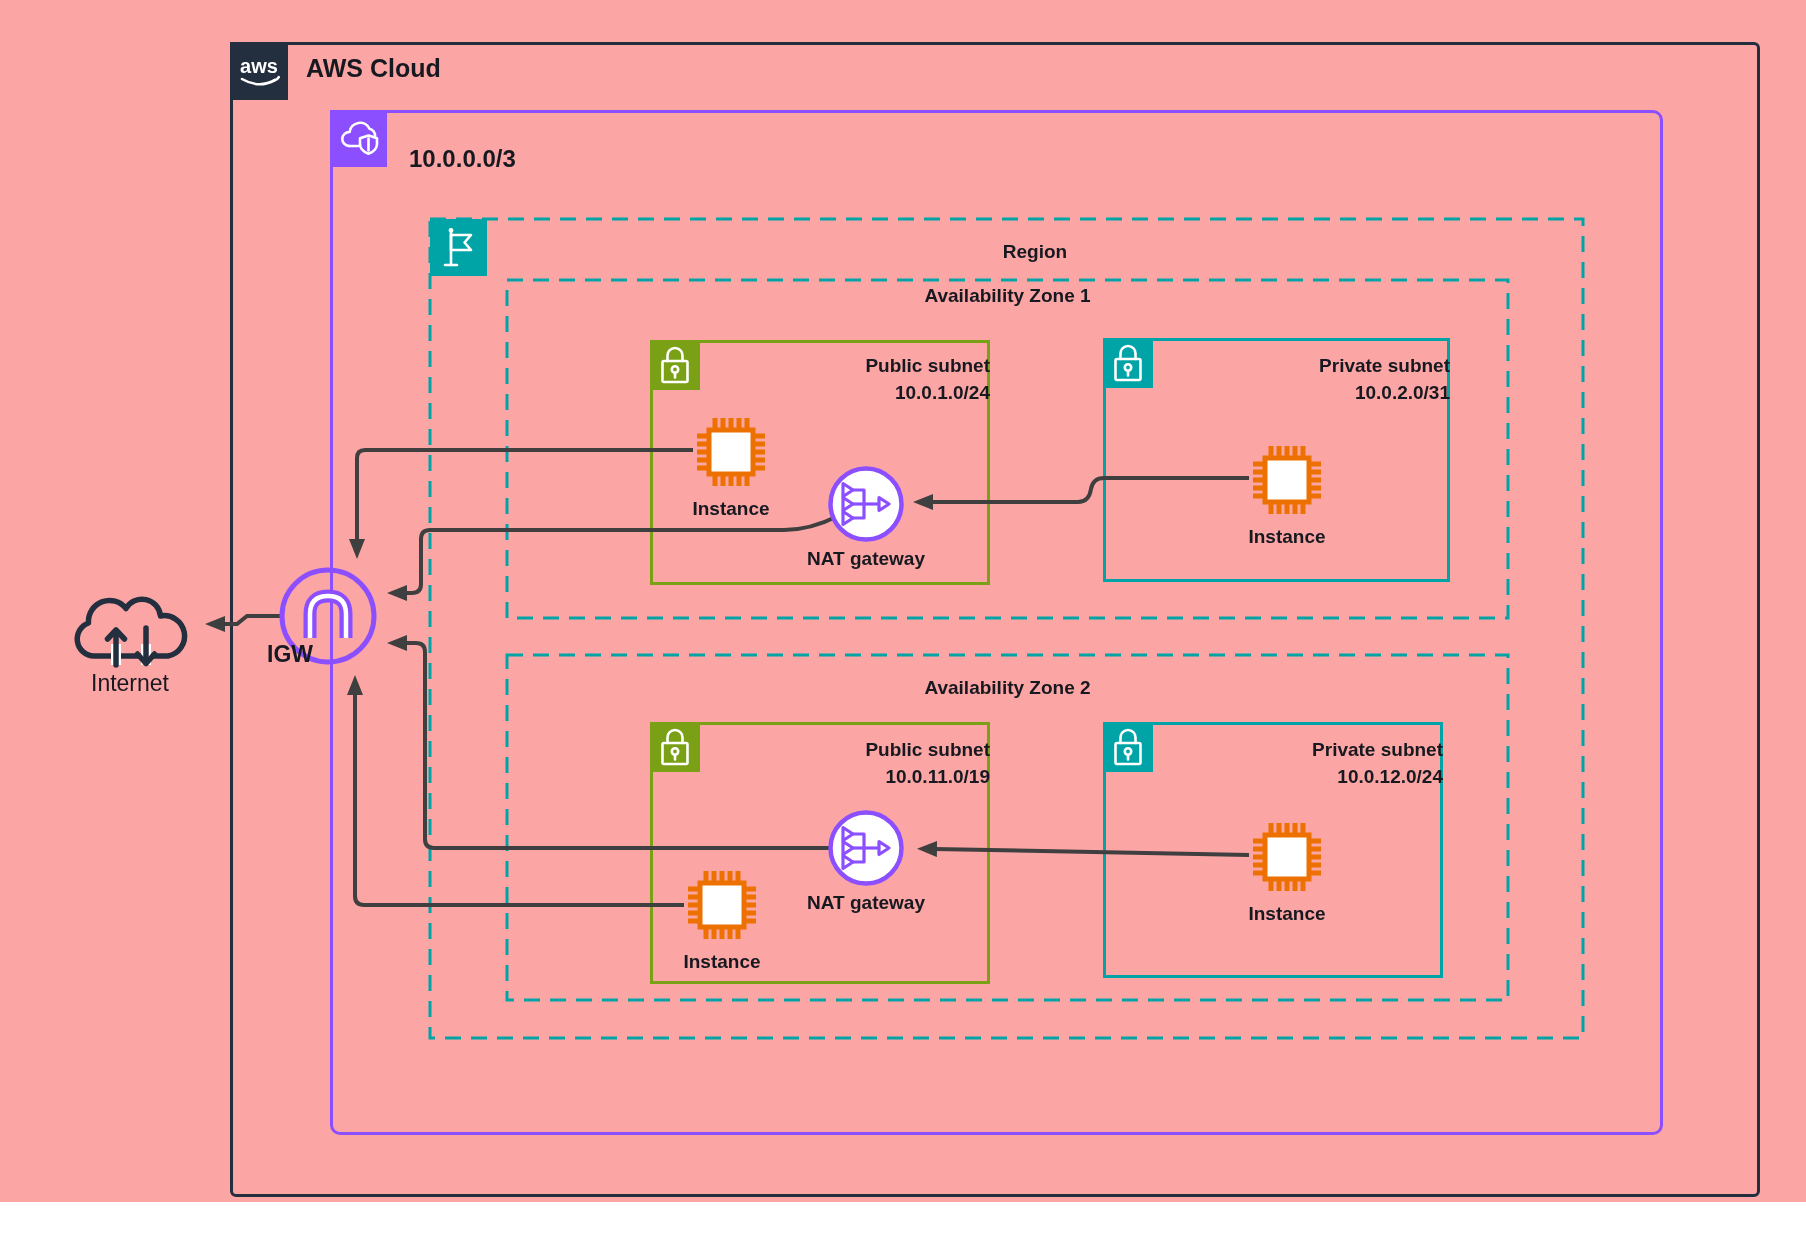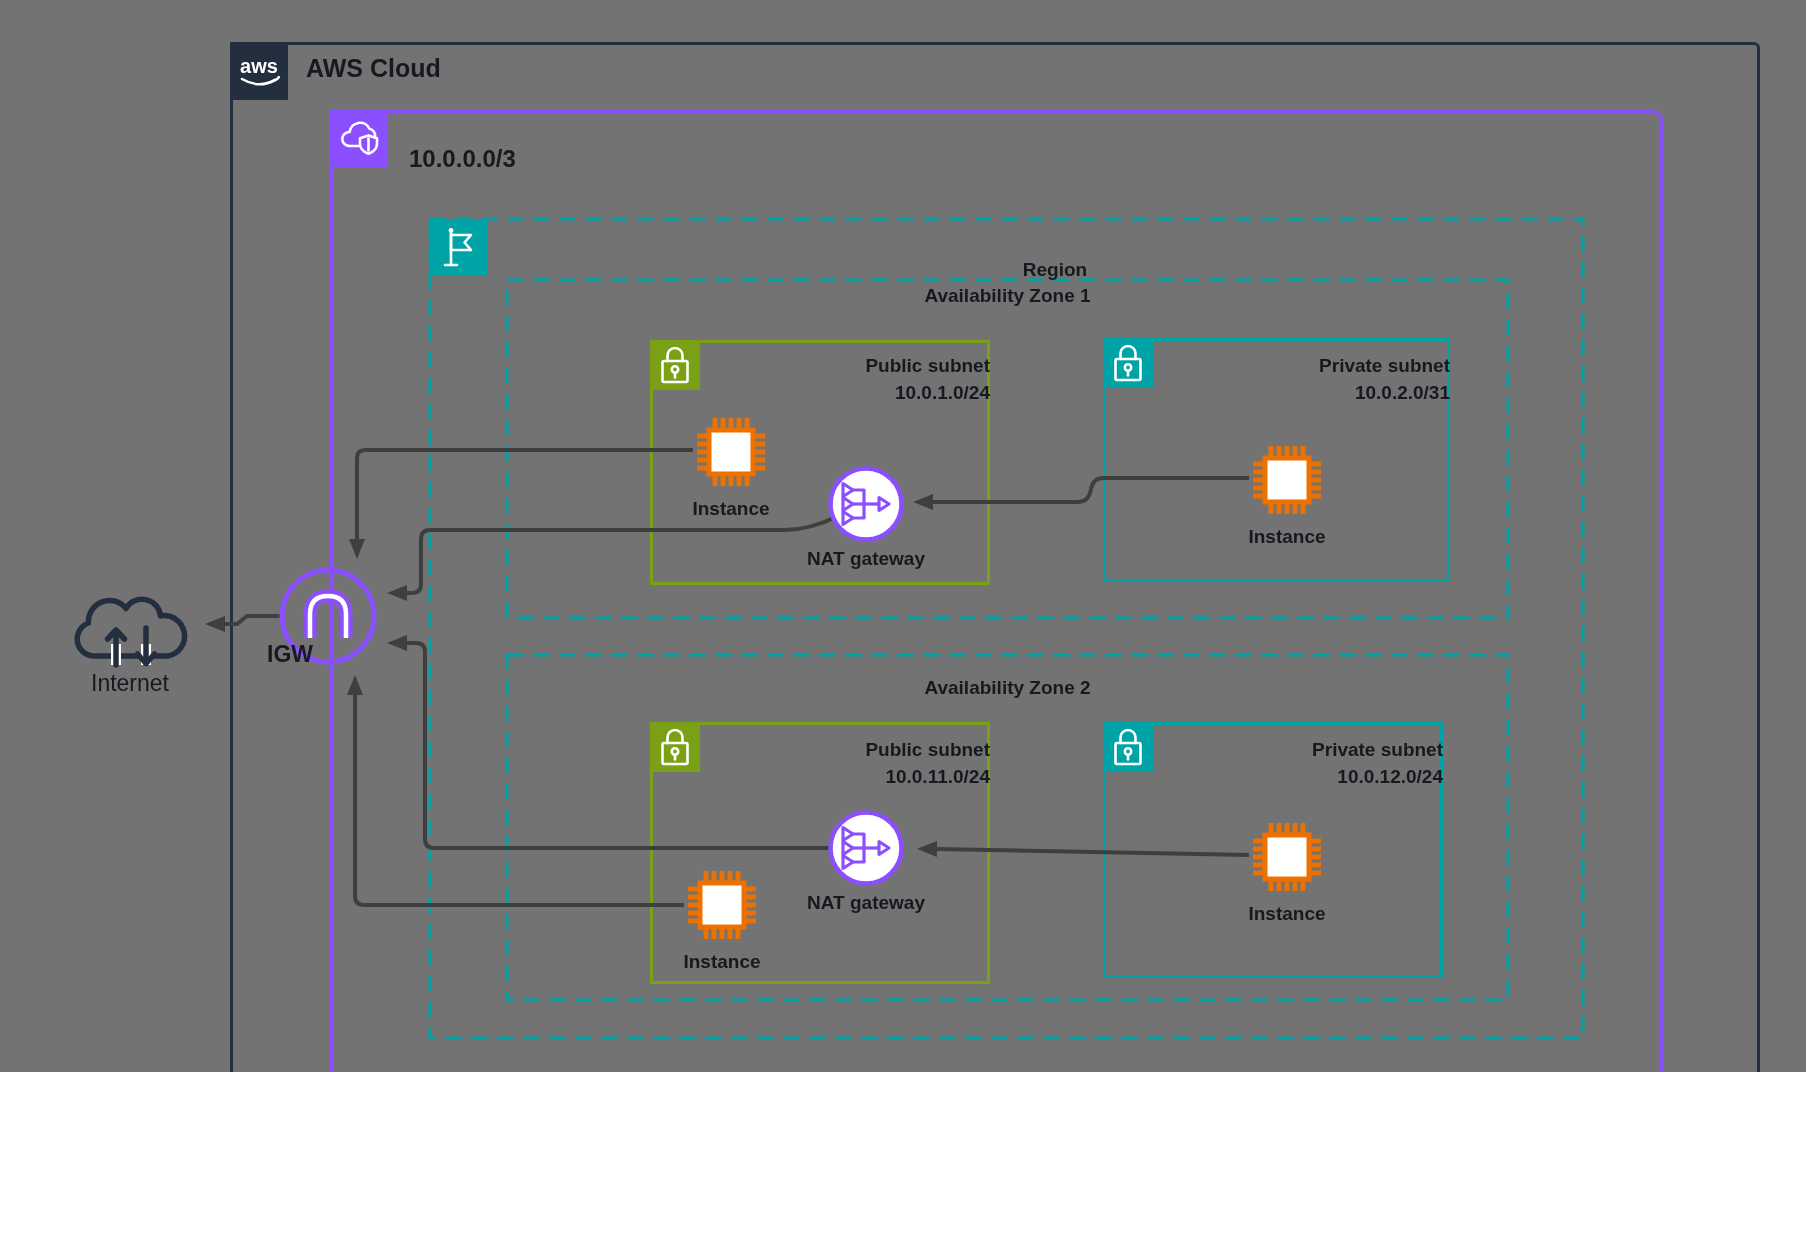--- a/index.html
+++ b/index.html
@@ -1,20 +1,20 @@
 <!DOCTYPE html>
 <html style="--navy: #232F3E; --purple: #8C4FFF; --teal: #00A4A6; --green: #7AA116; --orange: #ED7100; --line: #3F3F3F; --text: #16191F;"><head>
 <meta charset="utf-8">
 <style>
   :root{
     --navy:#232F3E; --purple:#8C4FFF; --teal:#00A4A6; --green:#7AA116;
     --orange:#ED7100; --line:#3F3F3F; --text:#16191F;
   }
   html,body{margin:0;padding:0;background:#ffffff;}
-  #canvas{position:relative;width:1806px;height:1072px;background:#737373;
+  #canvas{position:relative;width:1806px;height:1202px;background:#fca5a5;
     font-family:"Liberation Sans",sans-serif;color:var(--text);overflow:hidden;}
   .box{position:absolute;box-sizing:border-box;z-index:1;background:transparent;}
   .aws-box{border:3px solid var(--navy);border-radius:6px;}
   .vpc-box{border:3px solid var(--purple);border-radius:10px;}
   .subnet-green{border:3px solid var(--green);}
   .subnet-teal{border:3px solid var(--teal);}
   .sq{position:absolute;z-index:3;display:flex;align-items:center;justify-content:center;}
   .sq-navy{background:var(--navy);}
   .sq-purple{background:var(--purple);}
   .sq-teal{background:var(--teal);}
@@ -105,21 +105,21 @@
   <div class="vpc-title" style="left:409px;top:144px;">10.0.0.0/3</div>
 
   <div class="sq sq-teal" style="left:430px;top:219px;width:57px;height:57px;">
     <svg width="57" height="57" viewBox="0 0 57 57">
       <circle cx="21" cy="11.5" r="2.4" fill="#ffffff"></circle>
       <path class="white-ic" d="M 21 14 V 46"></path>
       <path class="white-ic" d="M 21 16 H 41 L 34.5 23.5 L 41 31 H 21 Z"></path>
       <path class="white-ic" d="M 15 46 H 27"></path>
     </svg>
   </div>
-  <div class="lbl" style="left:487px;top:256px;width:1096px;padding-left:20px;">Region</div>
+  <div class="lbl" style="left:487px;top:238px;width:1096px;">Region</div>
 
   <div class="lbl" style="left:507px;top:282px;width:1001px;">Availability Zone 1</div>
   <div class="lbl" style="left:507px;top:674px;width:1001px;">Availability Zone 2</div>
 
   <div class="sq sq-green" style="left:650px;top:340px;width:50px;height:50px;">
     <svg width="50" height="50" viewBox="0 0 50 50">
       <path class="white-ic" d="M 17.5 21 V 15.5 A 7.5 7.5 0 0 1 32.5 15.5 V 21"></path>
       <rect class="white-ic" x="12.5" y="21" width="25" height="21" rx="1.5"></rect>
       <circle class="white-ic" cx="25" cy="29.5" r="3.2"></circle>
       <path class="white-ic" d="M 25 32.7 V 37.5"></path>
@@ -146,21 +146,21 @@
   <div class="sq sq-green" style="left:650px;top:722px;width:50px;height:50px;">
     <svg width="50" height="50" viewBox="0 0 50 50">
       <path class="white-ic" d="M 17.5 21 V 15.5 A 7.5 7.5 0 0 1 32.5 15.5 V 21"></path>
       <rect class="white-ic" x="12.5" y="21" width="25" height="21" rx="1.5"></rect>
       <circle class="white-ic" cx="25" cy="29.5" r="3.2"></circle>
       <path class="white-ic" d="M 25 32.7 V 37.5"></path>
     </svg>
   </div>
   <div class="title-block" style="left:700px;top:736px;width:290px;">
     <div>Public subnet</div>
-    <div>10.0.11.0/24</div>
+    <div>10.0.11.0/19</div>
   </div>
 
   <div class="sq sq-teal" style="left:1103px;top:722px;width:50px;height:50px;">
     <svg width="50" height="50" viewBox="0 0 50 50">
       <path class="white-ic" d="M 17.5 21 V 15.5 A 7.5 7.5 0 0 1 32.5 15.5 V 21"></path>
       <rect class="white-ic" x="12.5" y="21" width="25" height="21" rx="1.5"></rect>
       <circle class="white-ic" cx="25" cy="29.5" r="3.2"></circle>
       <path class="white-ic" d="M 25 32.7 V 37.5"></path>
     </svg>
   </div>

